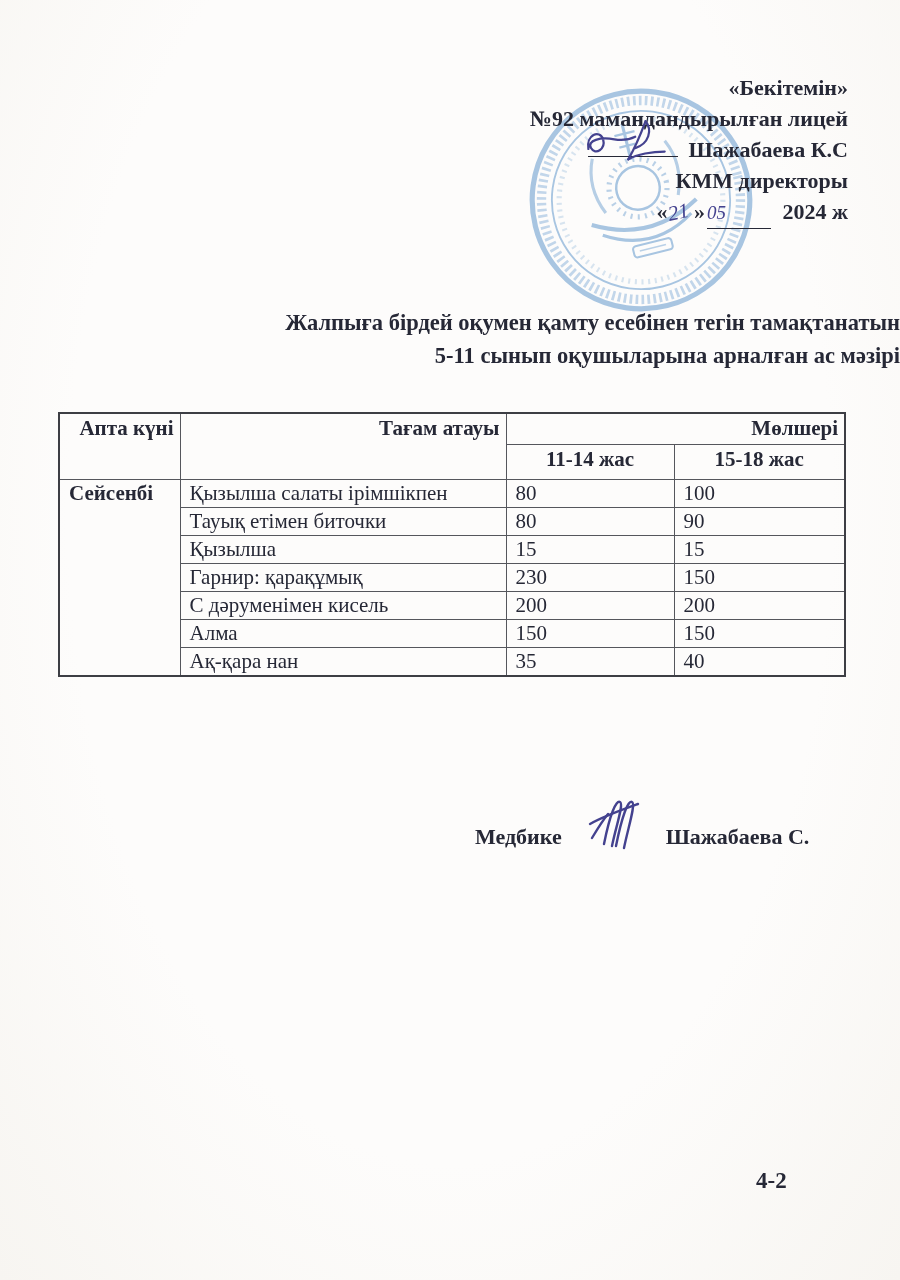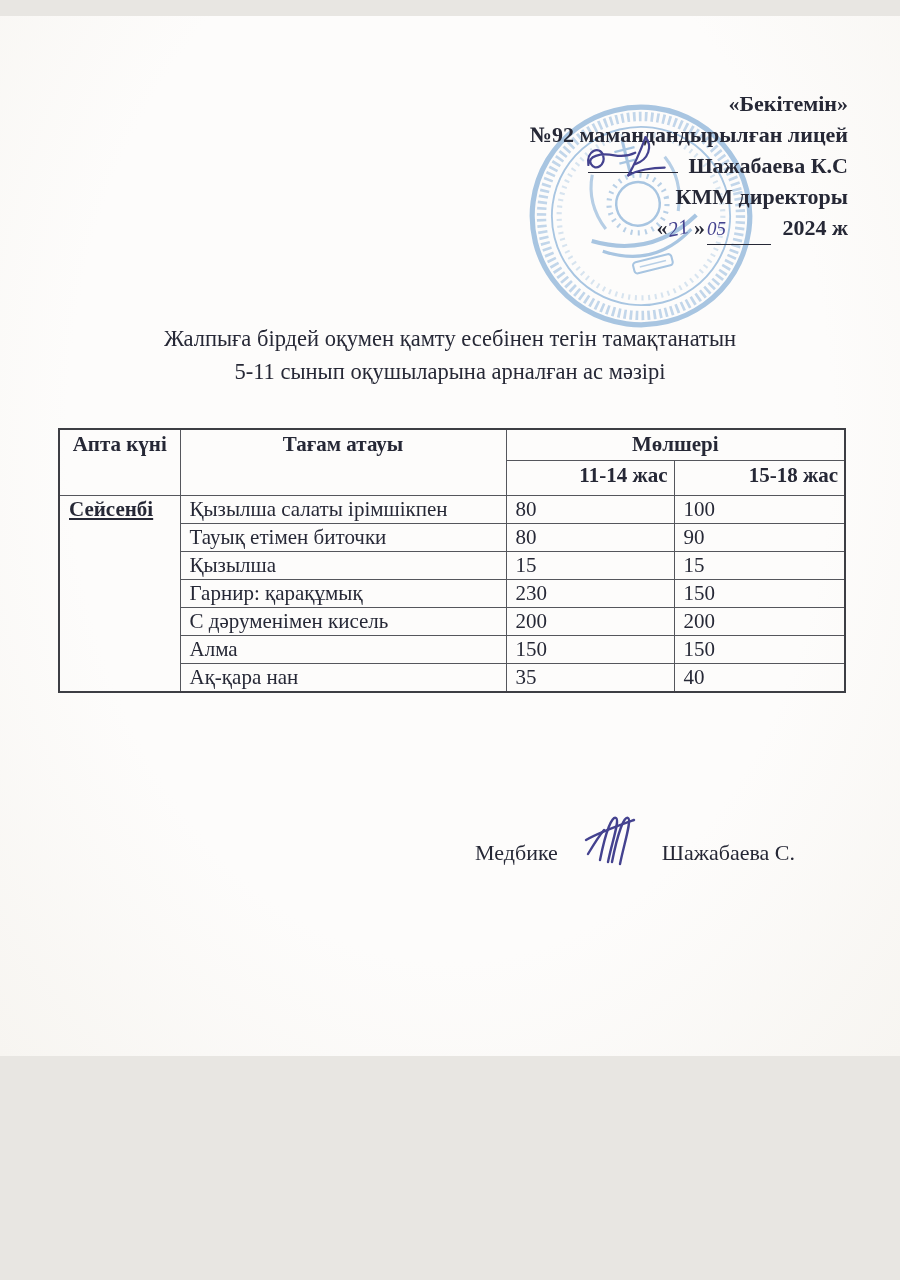--- a/index.html
+++ b/index.html
@@ -2,22 +2,22 @@
 <html style="--ink-text: #262836; --stamp-blue: #9dbede; --signature-blue: #44428f;"><head>
 <meta charset="utf-8">
 <style>
   html,body{margin:0;padding:0;}
   body{
     background:#e8e6e2;
     font-family:"Liberation Serif","DejaVu Serif",serif;
   }
   .page{
     position:relative;
-    width:900px;height:1040px;
-    margin:16px auto;
+    width:900px;height:1280px;
+    margin:0 auto;
     background:#fcfbf9;
     background-image:radial-gradient(ellipse at 50% 40%, #fdfcfb 60%, #f7f5f1 100%);
     overflow:hidden;
     color:var(--ink-text,#262836);
   }
   
   .stamp{
     position:absolute;left:527px;top:86px;width:228px;height:228px;
     color:var(--stamp-blue,#9dbede);
     opacity:.88;
@@ -53,22 +53,22 @@
   .hand.day{transform:rotate(-12deg);font-size:21px;}
   .hand.month{font-size:19px;}
   .month-line{
     display:inline-block;width:64px;text-align:left;
     border-bottom:1.6px solid var(--ink-text,#262836);
     margin:0 6px 0 2px;
   }
   
   .doc-title{
     position:absolute;top:306px;left:0;right:0;
-    text-align:center;
-    font-weight:normal;
+    text-align:right;
+    font-weight:bold;
     font-size:22.5px;
     line-height:33px;
     z-index:2;
   }
   
   table.menu{
     position:absolute;left:58px;top:412px;
     border-collapse:collapse;
     width:786px;
     font-size:21px;
@@ -77,35 +77,35 @@
   }
   table.menu,table.menu th,table.menu td{
     border:1px solid #55565c;
   }
   table.menu{border:2px solid #3d3e44;}
   table.menu th{
     font-weight:bold;
     padding:2px 6px 2px 6px;
     vertical-align:top;
   }
-  th.c-day,th.c-dish,th.c-portion{text-align:center;}
-  th.c-age{text-align:right;padding-left:8px;padding-top:4px;height:30px;}
+  th.c-day,th.c-dish,th.c-portion{text-align:right;}
+  th.c-age{text-align:center;padding-left:8px;padding-top:4px;height:30px;}
   tr.h1 th{height:26px;}
   table.menu td{
     padding:0 6px 0 9px;
     height:27px;
     text-align:left;
     vertical-align:top;
     line-height:26px;
   }
-  td.day-cell{font-weight:bold;vertical-align:top;padding-top:2px;text-decoration:underline;}
+  td.day-cell{font-weight:bold;vertical-align:top;padding-top:2px;}
   
   .nurse{
     position:absolute;top:792px;left:475px;
-    font-weight:normal;font-size:22px;
+    font-weight:bold;font-size:22px;
     display:flex;align-items:flex-end;
     z-index:2;
   }
   .nurse-sig{
     width:72px;height:58px;
     margin:0 18px 0 14px;
     color:var(--signature-blue,#44428f);
   }
   
   .page-num{

